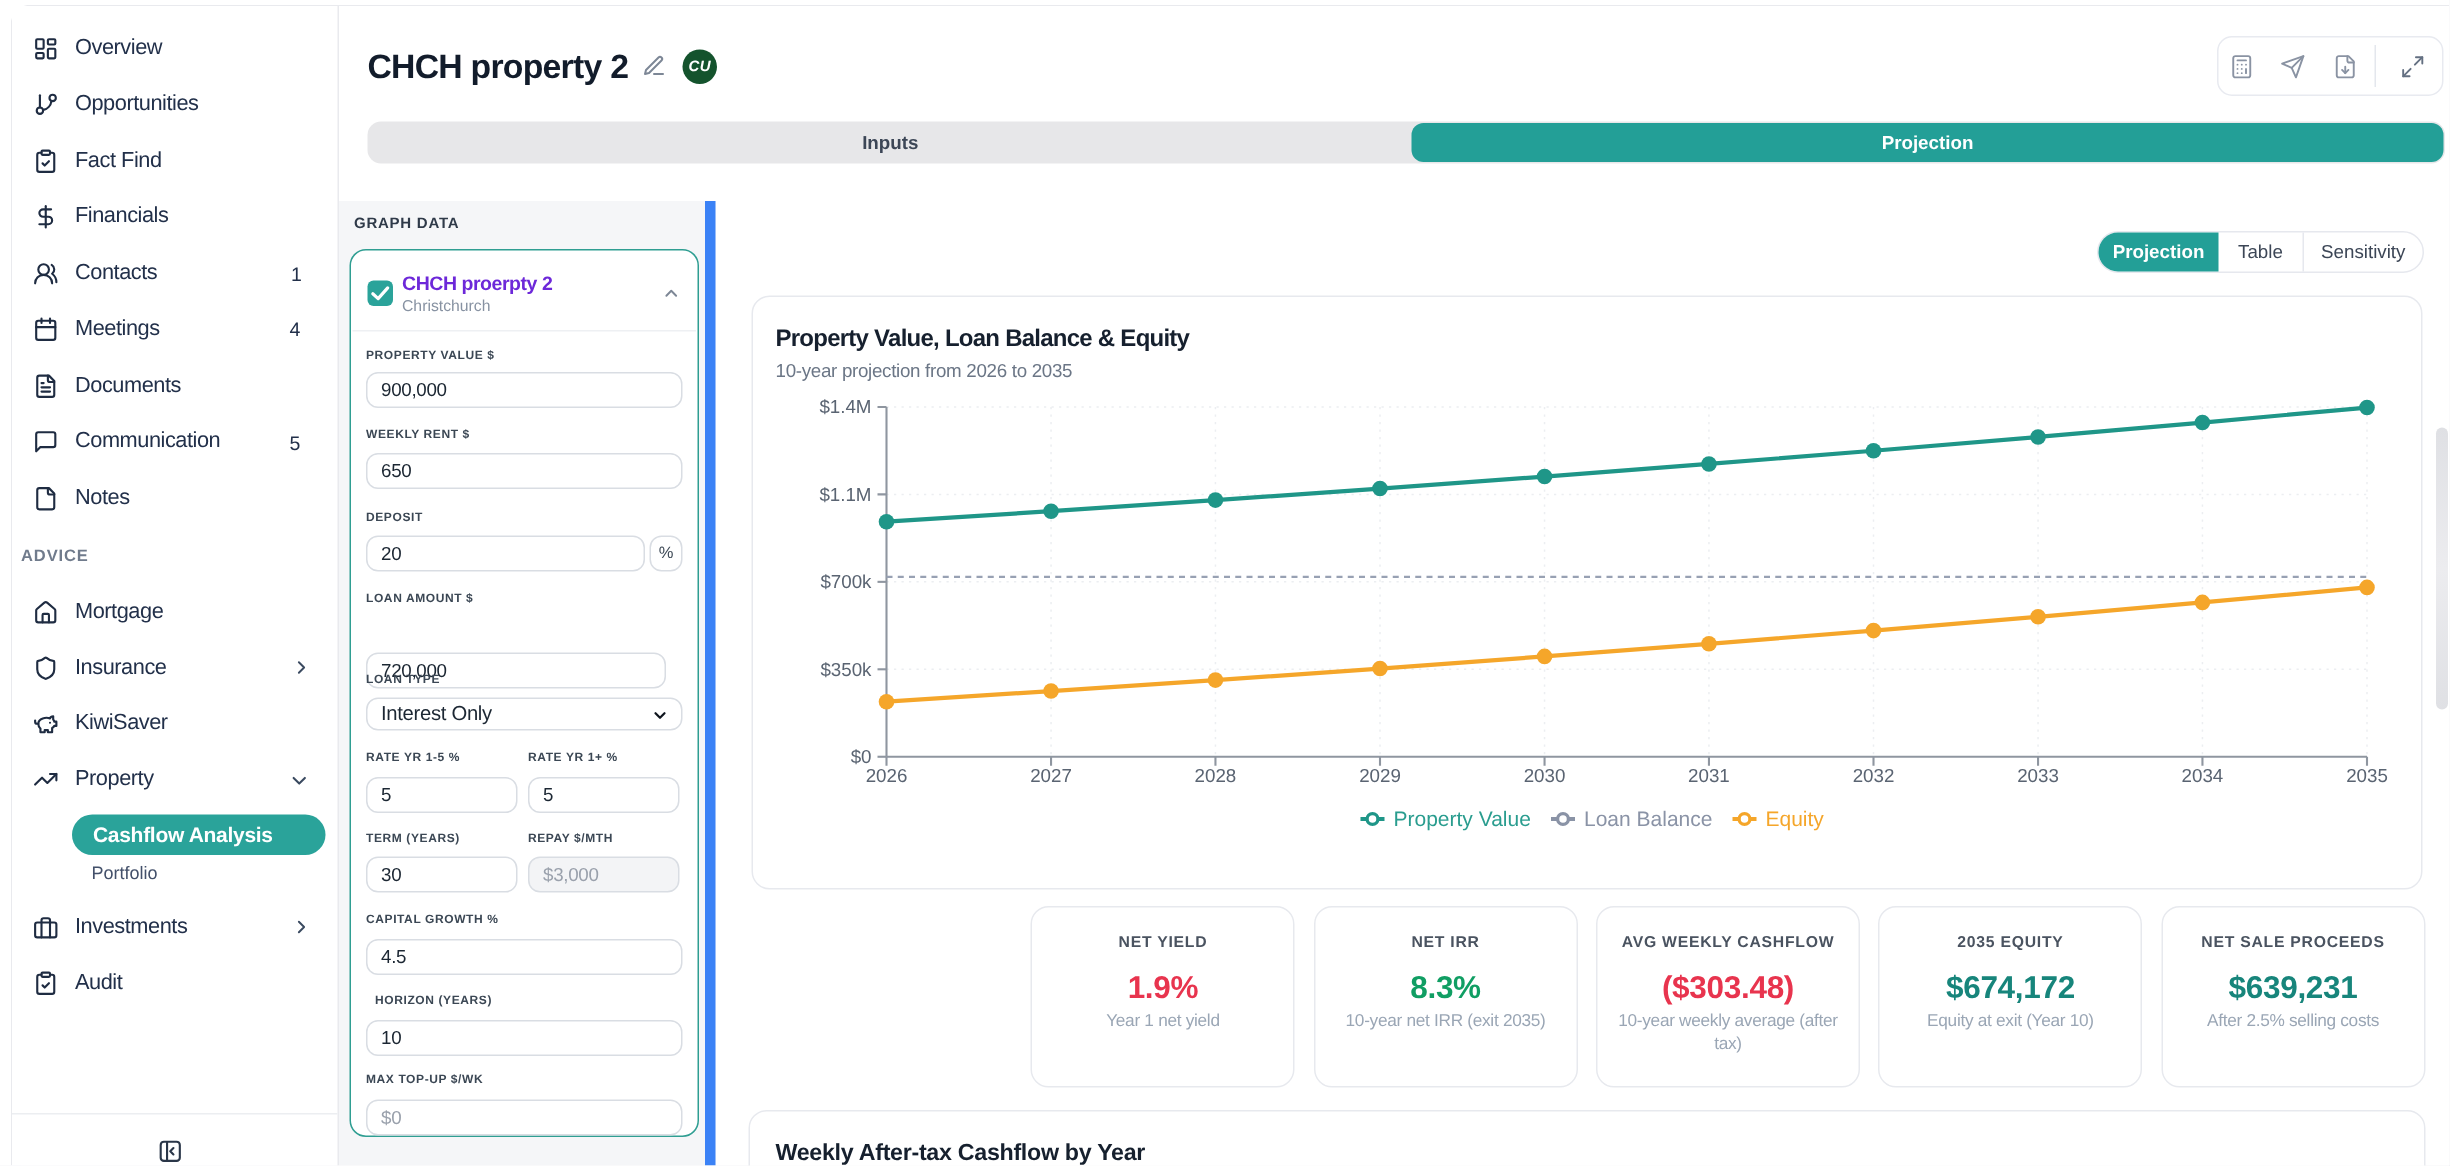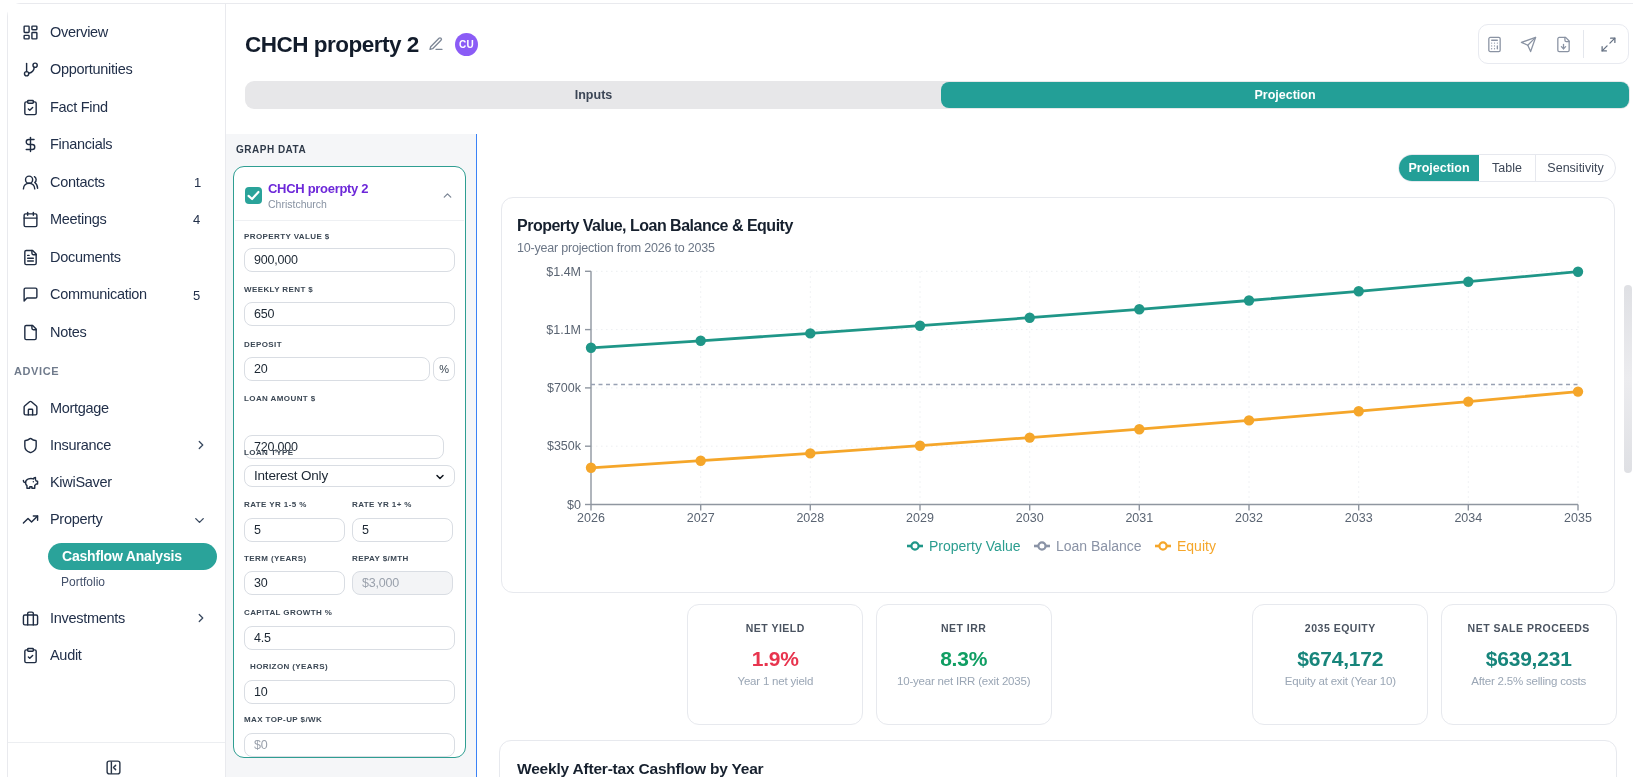--- a/index.html
+++ b/index.html
@@ -14,31 +14,31 @@
 .nav { position:absolute; left:22px; height:24px; display:flex; align-items:center; color:#22304a; font-size:14.5px; letter-spacing:-0.3px; }
 .nav svg { margin-right:11px; }
 .nav .lbl { font-weight:400; }
 .badge { position:absolute; font-size:13px; color:#22304a; }
 #advice { position:absolute; left:14px; top:365px; font-size:11px; font-weight:700; color:#707b8c; letter-spacing:0.6px; }
 #pill { position:absolute; left:48px; top:543px; width:169px; height:27px; background:#2aa39a; border-radius:14px;
   color:#fff; font-weight:700; font-size:14px; line-height:27px; padding-left:14px; letter-spacing:-0.2px; }
 #portfolio { position:absolute; left:61px; top:575px; font-size:12px; color:#43506a; }
 #sidediv { position:absolute; left:8px; top:742px; width:217px; height:1px; background:#eceef1; }
 
-#lpanel { position:absolute; left:226px; top:134px; width:251px; height:643px; background:#f5f6f8; border-right:1px solid #3b82f6; }
+#lpanel { position:absolute; left:226px; top:134px; width:251px; height:643px; background:#f5f6f8; border-right:7px solid #3b82f6; }
 #gdlabel { position:absolute; left:10px; top:10px; font-size:10px; font-weight:700; color:#2f3a49; letter-spacing:0.5px; }
 #gcard { position:absolute; left:7px; top:32px; width:233px; height:592px; background:#fff; border:1.5px solid #2f9e92; border-radius:11px; }
 .flabel { position:absolute; font-size:8px; font-weight:700; color:#3b4754; letter-spacing:0.4px; }
 .finput { position:absolute; height:24px; background:#fff; border:1px solid #d9dde3; border-radius:8px;
   font-size:12.5px; letter-spacing:-0.2px; color:#1c2733; line-height:22px; padding-left:9px; }
 .fdis { background:#f3f4f6; color:#9aa1ac; }
 
 #title { position:absolute; left:245px; top:32px; font-size:22.5px; font-weight:700; color:#121c2b; letter-spacing:-0.5px; }
-#cu { position:absolute; left:455px; top:33px; width:23px; height:23px; border-radius:50%; background:#8b5cf6;
-  color:#fff; font-size:10px; font-weight:700; text-align:center; line-height:23px; letter-spacing:0.2px; }
+#cu { position:absolute; left:455px; top:33px; width:23px; height:23px; border-radius:50%; background:#14532d;
+  color:#fff; font-size:10px; font-weight:700; text-align:center; line-height:23px; letter-spacing:0.2px;font-style:italic; }
 #toolbar { position:absolute; left:1478px; top:24px; width:151px; height:40px; border:1px solid #e8eaf0; border-radius:10px; background:#fff; }
 
 #tabbar { position:absolute; left:245px; top:81px; width:1385px; height:28px; background:#e7e7e9; border-radius:9px; }
 #tabbar .seg1 { position:absolute; left:0; top:0; width:697px; height:28px; text-align:center; line-height:28px;
   font-size:12.5px; font-weight:700; color:#3c4656; }
 #tabbar .seg2 { position:absolute; left:696px; top:1px; width:688px; height:26px; background:#239f97; border-radius:8px;
   text-align:center; line-height:26px; font-size:12.5px; font-weight:700; color:#fff; }
 
 #segctl { position:absolute; left:1398px; top:154px; width:218px; height:28px; background:#fff; border:1px solid #e6e8ee; border-radius:14px; display:flex; }
 #segctl .sp { background:#239f97; color:#fff; font-weight:700; border-radius:14px 0 0 14px; width:80px; text-align:center; line-height:26px; font-size:12.5px; }
@@ -387,20 +387,25 @@
 <div class="scard" style="left:687.3px;">
       <div class="t">NET YIELD</div>
       <div class="v" style="color:#e8344e;">1.9%</div>
       <div class="c">Year 1 net yield</div>
     </div>
 <div class="scard" style="left:875.7px;">
       <div class="t">NET IRR</div>
       <div class="v" style="color:#109e63;">8.3%</div>
       <div class="c">10-year net IRR (exit 2035)</div>
     </div>
+<div class="scard" style="left:1064px;">
+      <div class="t">AVG WEEKLY CASHFLOW</div>
+      <div class="v" style="color:#e8344e;">($303.48)</div>
+      <div class="c">10-year weekly average (after tax)</div>
+    </div>
 <div class="scard" style="left:1252.3px;">
       <div class="t">2035 EQUITY</div>
       <div class="v" style="color:#17857b;">$674,172</div>
       <div class="c">Equity at exit (Year 10)</div>
     </div>
 <div class="scard" style="left:1440.7px;">
       <div class="t">NET SALE PROCEEDS</div>
       <div class="v" style="color:#17857b;">$639,231</div>
       <div class="c">After 2.5% selling costs</div>
     </div>

